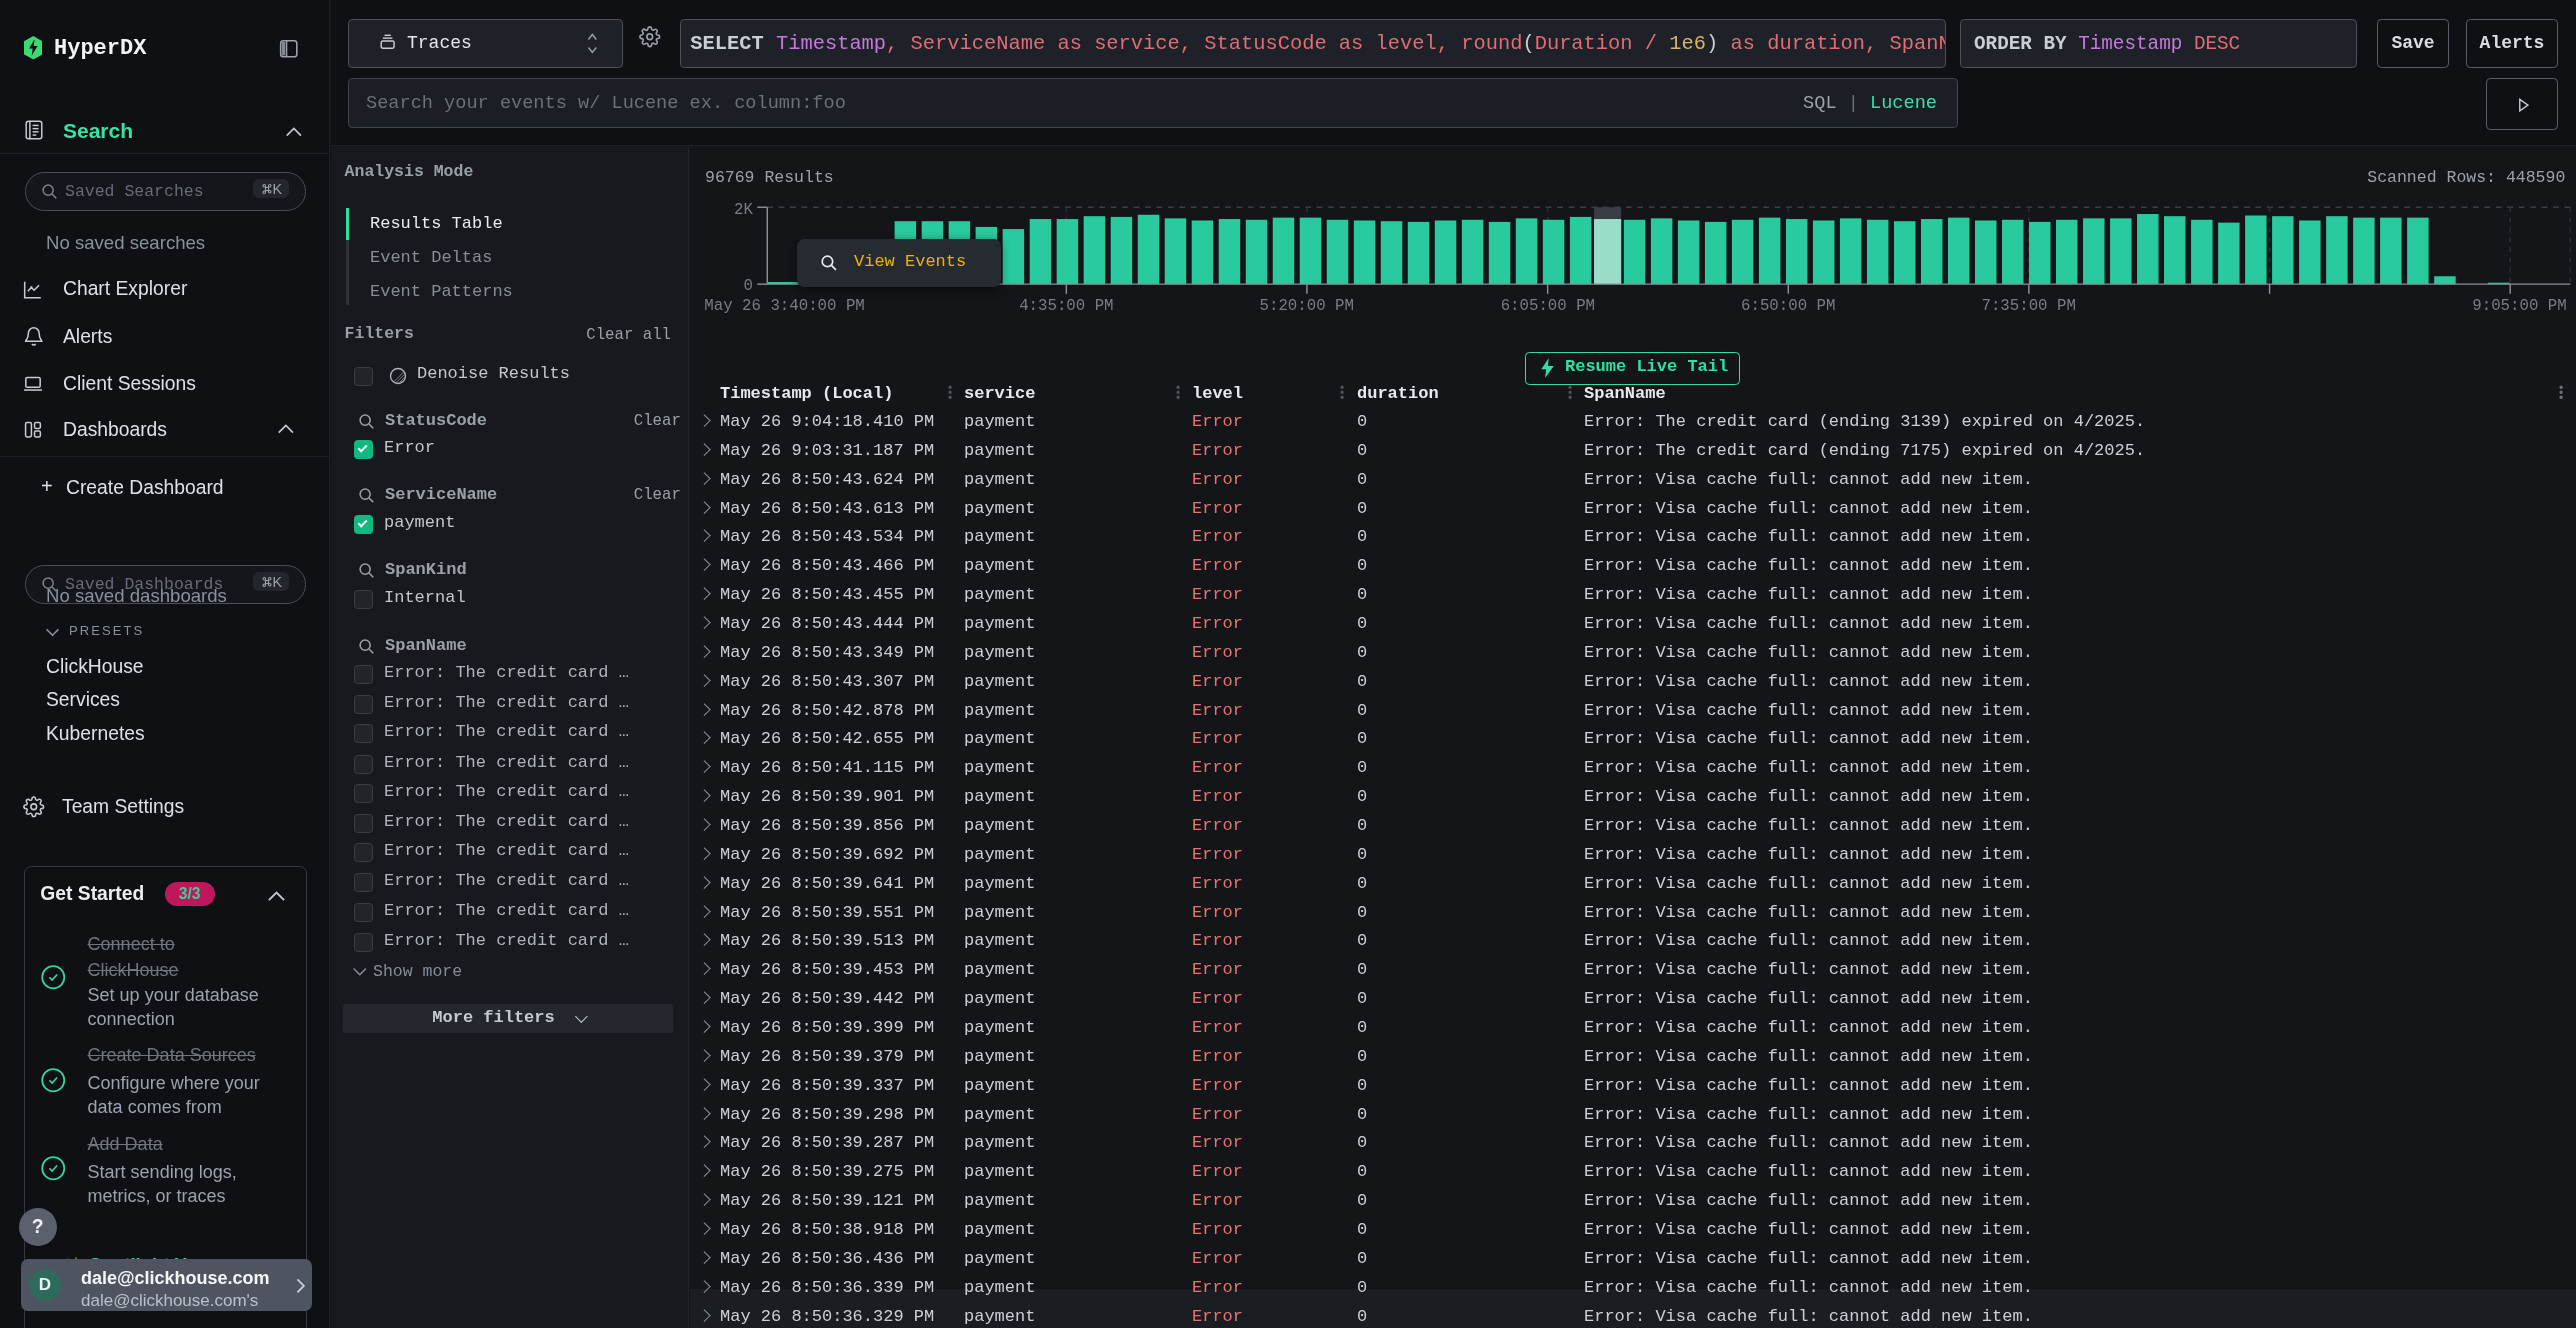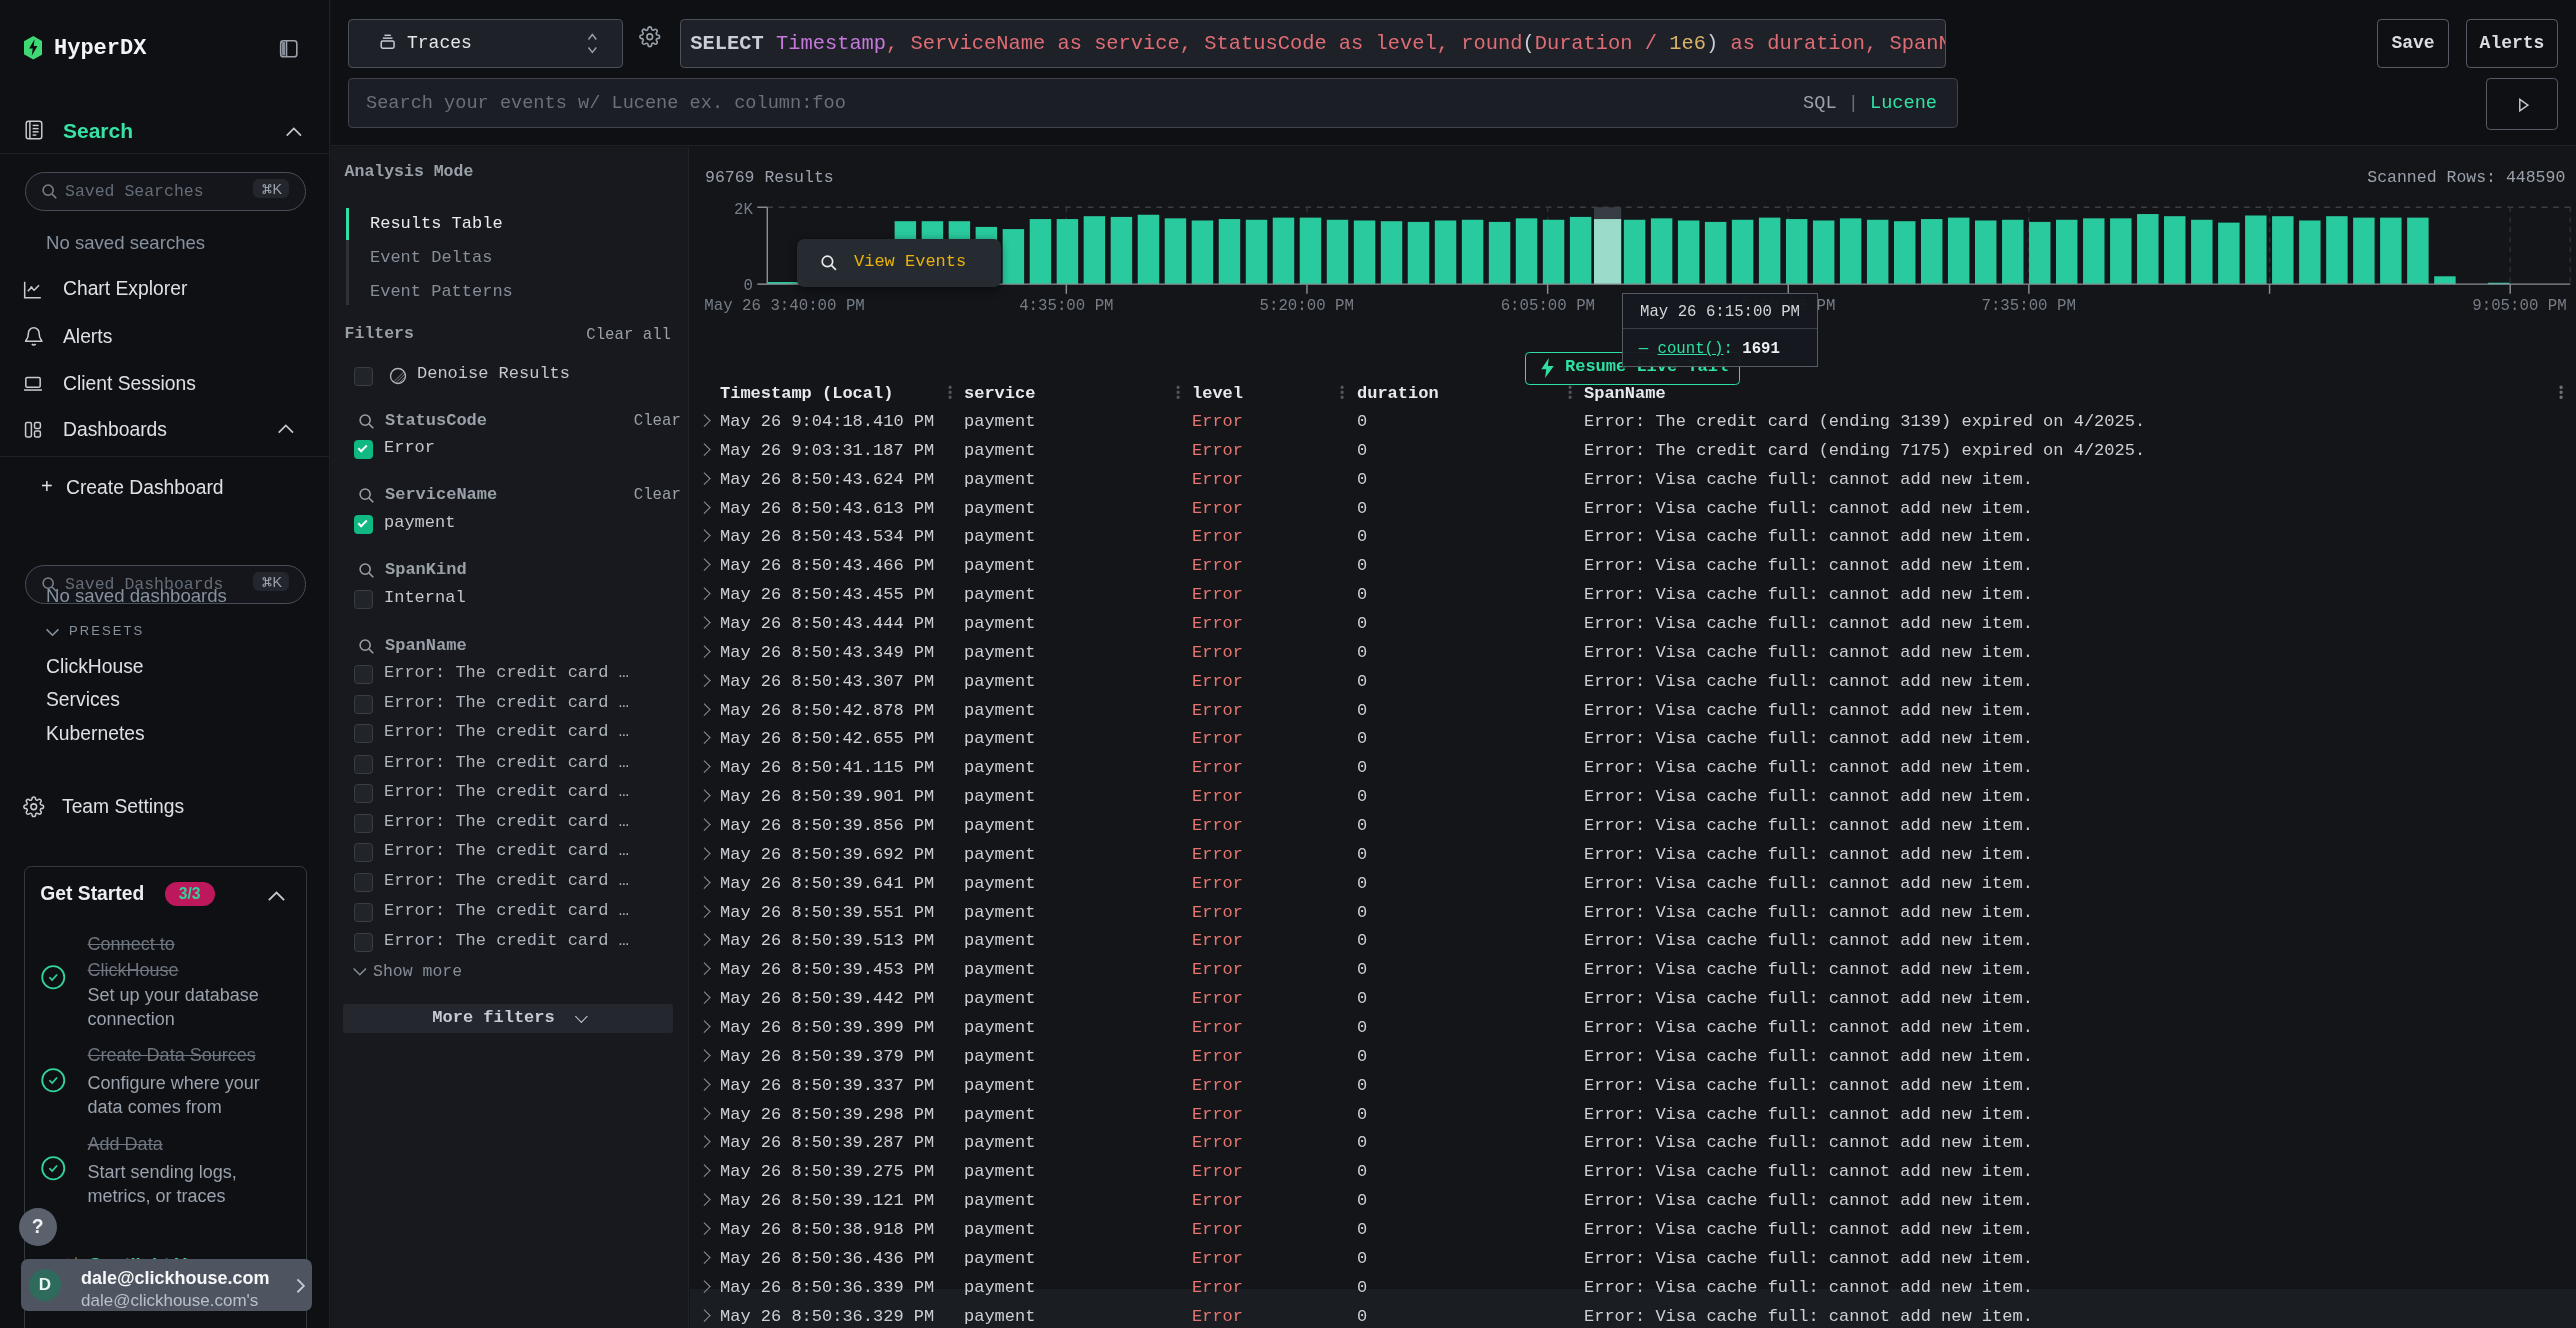--- a/index.html
+++ b/index.html
@@ -222,20 +222,23 @@
 
   <svg class="icon" style="left:308px; top:26px;" width="21.5" height="21.5" viewBox="0 0 24 24" fill="none" stroke="#9aa1ab" stroke-width="1.8">
       <circle cx="12" cy="12" r="3.2"></circle>
       <path d="M19.4 15a1.65 1.65 0 0 0 .33 1.82l.06.06a2 2 0 1 1-2.83 2.83l-.06-.06a1.65 1.65 0 0 0-1.82-.33 1.65 1.65 0 0 0-1 1.51V21a2 2 0 1 1-4 0v-.09A1.65 1.65 0 0 0 9 19.4a1.65 1.65 0 0 0-1.82.33l-.06.06a2 2 0 1 1-2.83-2.83l.06-.06a1.65 1.65 0 0 0 .33-1.82 1.65 1.65 0 0 0-1.51-1H3a2 2 0 1 1 0-4h.09A1.65 1.65 0 0 0 4.6 9a1.65 1.65 0 0 0-.33-1.82l-.06-.06a2 2 0 1 1 2.83-2.83l.06.06a1.65 1.65 0 0 0 1.82.33H9a1.65 1.65 0 0 0 1-1.51V3a2 2 0 1 1 4 0v.09a1.65 1.65 0 0 0 1 1.51 1.65 1.65 0 0 0 1.82-.33l.06-.06a2 2 0 1 1 2.83 2.83l-.06.06a1.65 1.65 0 0 0-.33 1.82V9a1.65 1.65 0 0 0 1.51 1H21a2 2 0 1 1 0 4h-.09a1.65 1.65 0 0 0-1.51 1z"></path>
     </svg>
 
   <div class="box" style="left:349px; top:18.6px; width:1266px; height:49px; overflow:hidden;">
     <div class="abs" style="left:9.3px; top:12px; font-size:20.4px; white-space:nowrap;"><span class="sql-kw">SELECT</span><span class="sql-p"> </span><span class="sql-var">Timestamp</span><span class="sql-id">, ServiceName as service, StatusCode as level, round</span><span class="sql-p">(</span><span class="sql-id">Duration / </span><span class="sql-num">1e6</span><span class="sql-p">)</span><span class="sql-id"> as duration, SpanName</span></div>
   </div>
 
+  <div class="box" style="left:1629px; top:18.6px; width:397px; height:49px;">
+    <div class="abs" style="left:13px; top:13px; font-size:19.3px; white-space:nowrap;"><span class="sql-kw">ORDER BY</span> <span class="sql-var">Timestamp</span> <span class="sql-id">DESC</span></div>
+  </div>
 
   <div class="btn" style="left:2046px; top:18.6px; width:72px; height:49px; line-height:46px;">Save</div>
   <div class="btn" style="left:2135px; top:18.6px; width:92px; height:49px; line-height:46px;">Alerts</div>
 
   <div class="box" style="left:17px; top:78px; width:1610px; height:50px; border-color:#3f444d; background:#1b1e24;">
     <div class="abs" style="left:17px; top:13.6px; font-size:18.6px; color:#697077;">Search your events w/ Lucene ex. column:foo</div>
     <div class="abs" style="right:20px; top:13.6px; font-size:18.6px;"><span style="color:#9aa1ab;">SQL</span><span style="color:#697077;"> | </span><span style="color:#2fe2a5;">Lucene</span></div>
   </div>
 
 
@@ -470,26 +473,20 @@
     <div class="abs" style="left:57px; top:13px; font-size:17px; color:#eab308;">View Events</div>
   </div>
 
   <div class="abs" style="left:835px; top:205px; width:215px; height:33px; border:1.4px solid #2fe0a2; border-radius:4.3px; z-index:2;">
     <svg class="icon" style="left:13.6px; top:5px;" width="15" height="20" viewBox="0 0 17 24" fill="#2fe0a2">
         <path d="M10 0 L1 13.5 L7 13.5 L5.5 24 L16 9.5 L9 9.5 Z"></path>
       </svg>
     <div class="abs" style="left:39px; top:4.3px; font-size:17px; font-weight:bold; color:#2fe0a2; white-space:nowrap;">Resume Live Tail</div>
   </div>
 
-  <div class="abs" style="left:932px; top:146px; width:196px; height:74px; background:rgba(22,25,30,0.96); border:1.4px solid #565c64; z-index:3;">
-    <div class="abs" style="left:0; top:0; width:100%; height:35px; border-bottom:1.4px solid #3a3f45;">
-      <div class="abs" style="left:17px; top:8.6px; font-size:15.7px; color:#d3d7dc; white-space:nowrap;">May 26 6:15:00 PM</div>
-    </div>
-    <div class="abs" style="left:15.7px; top:46px; font-size:15.7px; white-space:nowrap;"><span style="color:#2fe0a2;">— <span style="text-decoration:underline;">count()</span>:</span> <span style="color:#eceff2; font-weight:bold;">1691</span></div>
-  </div>
 
   <div class="th" style="left:30px; top:237px;">Timestamp (Local)</div>
   <div class="th" style="left:274px; top:237px;">service</div>
   <div class="th" style="left:502px; top:237px;">level</div>
   <div class="th" style="left:667px; top:237px;">duration</div>
   <div class="th" style="left:894px; top:237px;">SpanName</div>
   <div class="dots" style="left:258px; top:239px;">•<br>•<br>•</div>
   <div class="dots" style="left:486px; top:239px;">•<br>•<br>•</div>
   <div class="dots" style="left:650px; top:239px;">•<br>•<br>•</div>
   <div class="dots" style="left:878px; top:239px;">•<br>•<br>•</div>

